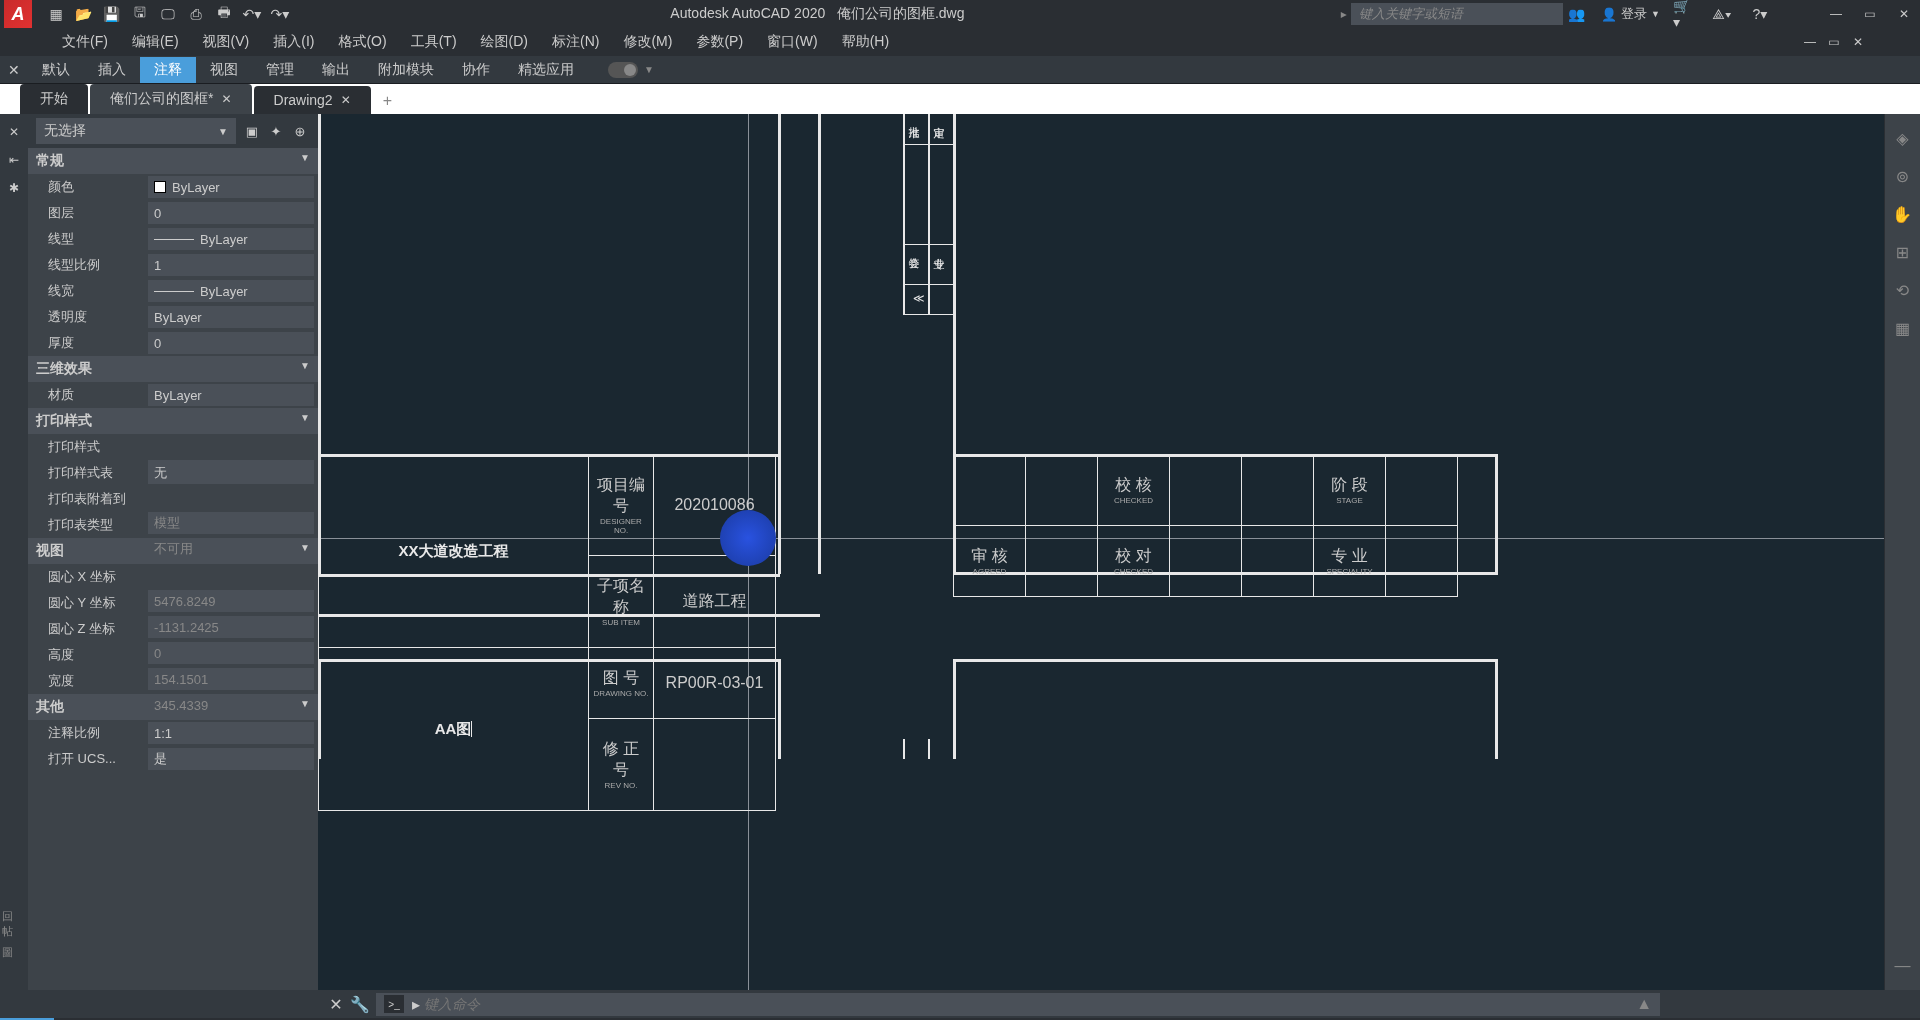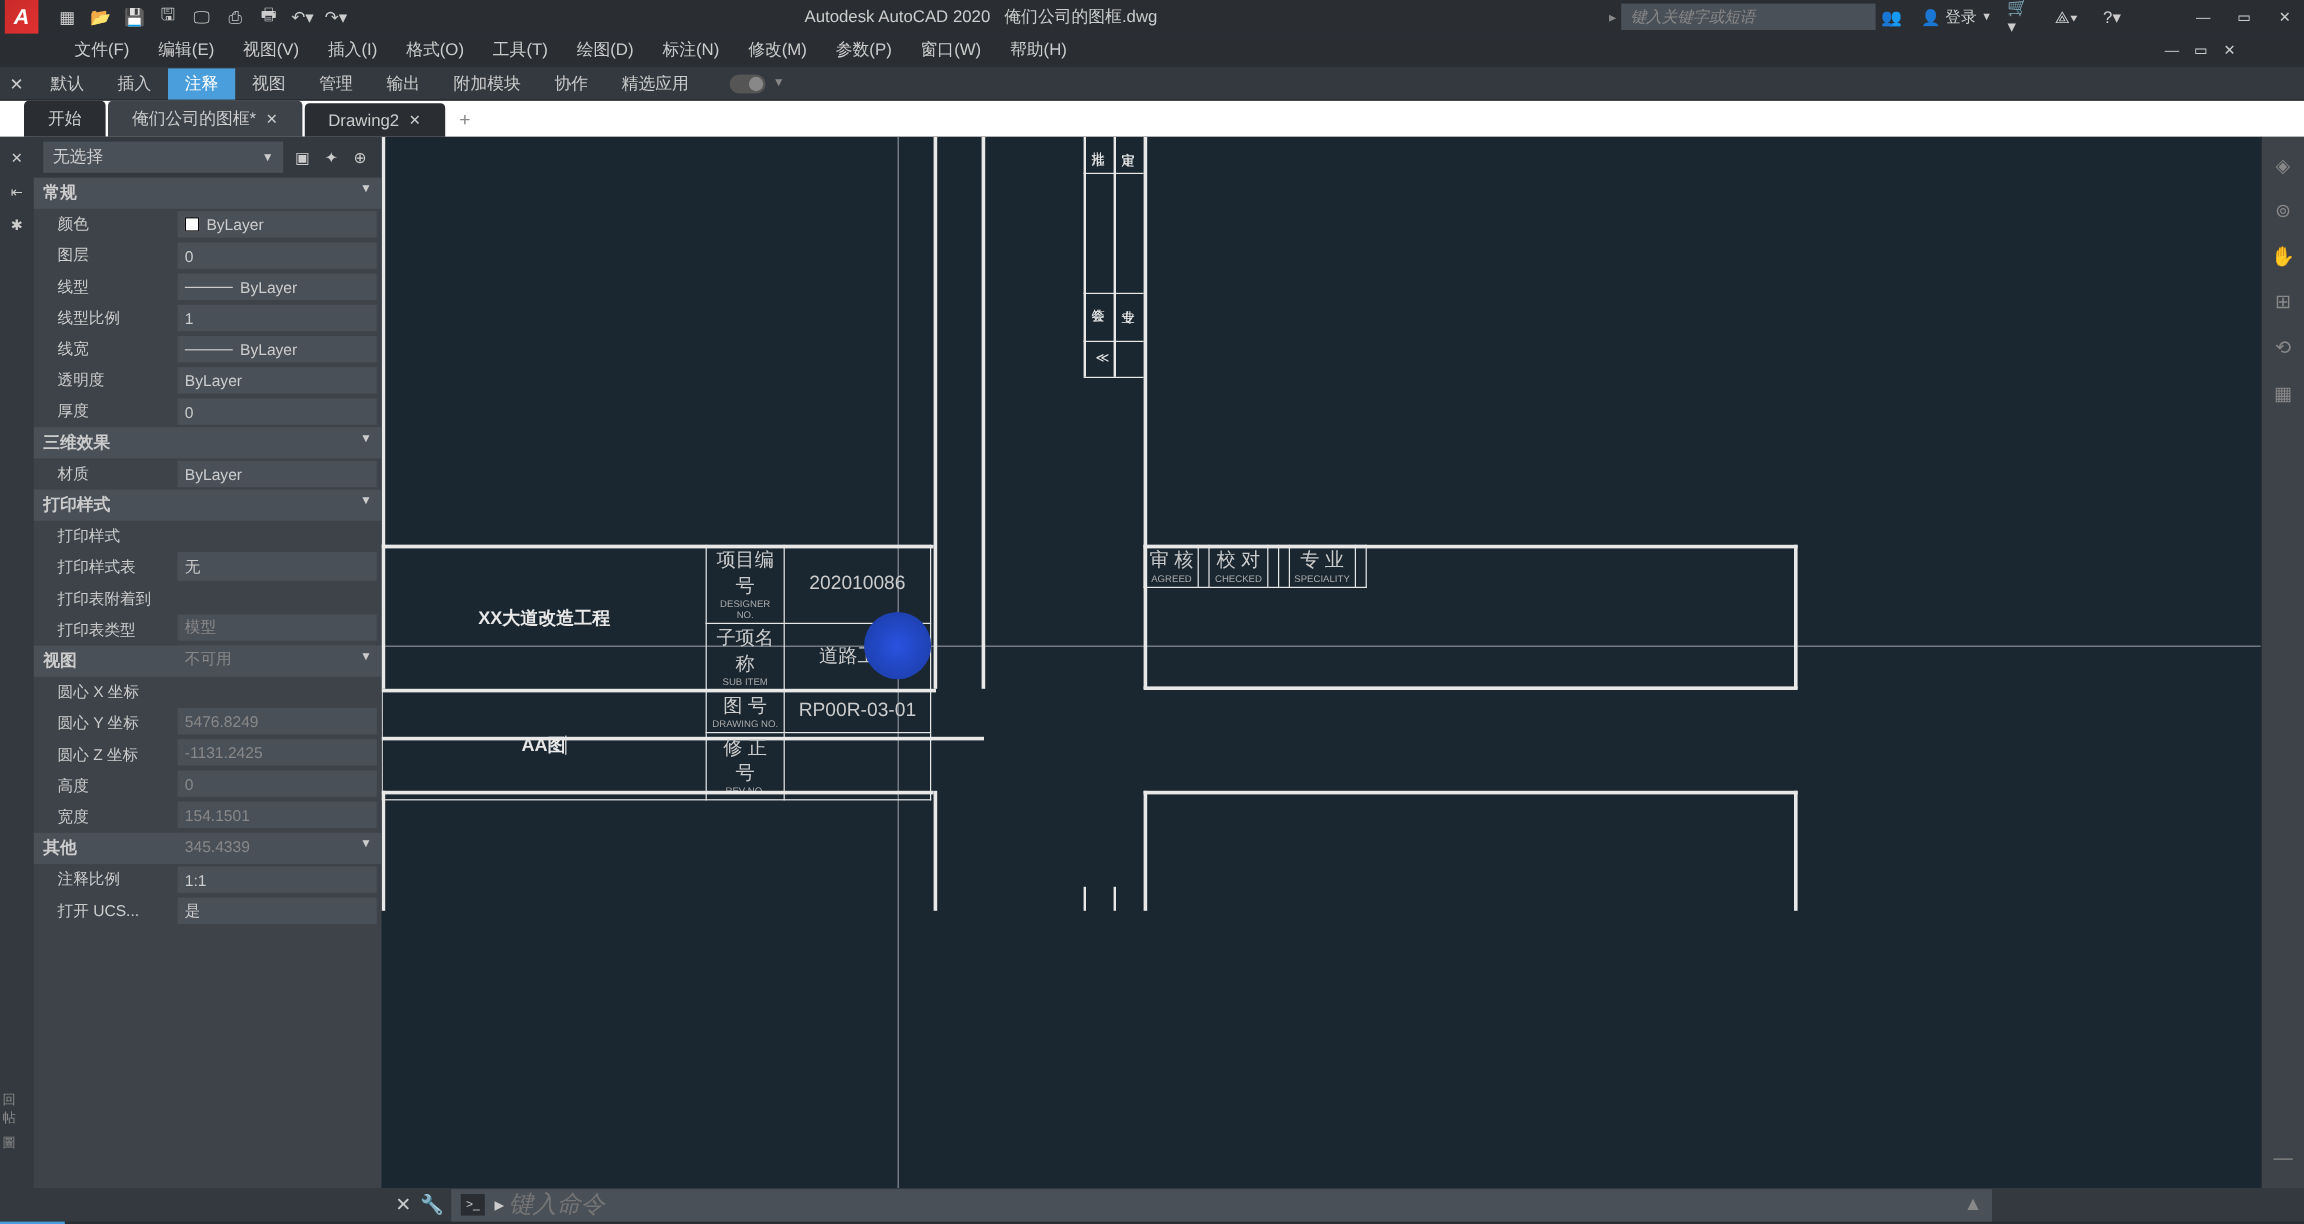--- a/index.html
+++ b/index.html
@@ -56,37 +56,37 @@
 .props-swatch { width: 12px; height: 12px; background: #fff; border: 1px solid #000; margin-right: 6px; }
 .props-line { border-top: 1px solid #ccc; width: 40px; margin-right: 6px; }
 
 
 .canvas { flex: 1; background: #1a2730; position: relative; overflow: hidden; }
 .canvas-line { position: absolute; background: #e8e8e8; }
 .crosshair-v { position: absolute; width: 1px; background: #8a9098; top: 0; bottom: 0; }
 .crosshair-h { position: absolute; height: 1px; background: #8a9098; left: 0; right: 0; }
 .cursor-box { position: absolute; width: 8px; height: 8px; border: 1px solid #8a9098; }
 .blue-circle { position: absolute; width: 56px; height: 56px; background: radial-gradient(circle, #2952e0 0%, #1a3aa0 100%); border-radius: 50%; }
-.dwg-cell { border: 1px solid #e8e8e8; text-align: center; padding: 2px 4px; }
+.dwg-cell { border: 1px solid #e8e8e8; text-align: center; padding: 20px 4px; }
 .dwg-cell-sub { font-size: 8px; display: block; color: #aaa; }
 .dwg-text { color: #e8e8e8; font-size: 15px; font-weight: bold; }
 .dwg-text-cursor { display: inline-block; width: 1px; height: 16px; background: #e8e8e8; vertical-align: middle; }
 
 
 .right-nav { width: 36px; background: #3d4349; display: flex; flex-direction: column; align-items: center; padding-top: 10px; gap: 10px; border-left: 1px solid #2a2e33; }
 .nav-icon { width: 28px; height: 28px; color: #888; cursor: pointer; display: flex; align-items: center; justify-content: center; font-size: 16px; }
 
 
 .command-area { height: 28px; display: flex; align-items: center; background: #33393f; }
 .cmd-handle { width: 320px; }
 .cmd-icons { display: flex; gap: 4px; padding: 0 6px; }
 .cmd-icon { width: 20px; height: 20px; cursor: pointer; color: #ccc; display: flex; align-items: center; justify-content: center; }
 .cmd-input-wrap { flex: 1; background: #4a5058; display: flex; align-items: center; padding: 2px 8px; margin-right: 260px; }
 .cmd-prompt { width: 20px; height: 18px; background: #2a2e33; margin-right: 8px; display: flex; align-items: center; justify-content: center; font-size: 10px; }
-.cmd-input { flex: 1; background: transparent; border: none; color: #888; font-size: 20px; font-style: italic; outline: none; }
+.cmd-input { flex: 1; background: transparent; border: none; color: #888; font-size: 14px; font-style: italic; outline: none; }
 .cmd-arrow { color: #888; cursor: pointer; }
 
 
 .status-bar { height: 30px; background: #2a2e33; display: flex; align-items: center; }
 .layout-tabs { display: flex; height: 100%; }
 .layout-tab { padding: 4px 14px; color: #ccc; font-size: 13px; cursor: pointer; display: flex; align-items: center; }
 .layout-tab.active { background: #4a9edb; color: #fff; }
 .layout-add { padding: 4px 10px; cursor: pointer; color: #888; }
 
 .props-left-icons { position: absolute; left: 2px; bottom: 60px; display:flex; flex-direction:column; gap:6px;}
@@ -386,20 +386,29 @@
             </tr>
       </tbody>
         </table>
     </div>
 
     <div class="blue-circle" style="left:402px; top:396px;"></div>
 
     <div style="position:absolute; left:635px; top:340px;">
       <table style="border-collapse:collapse;">
         <tbody>
+            <tr>
+          <td class="dwg-cell" style="width:72px; height:28px;"></td>
+              <td class="dwg-cell" style="width:72px;"></td>
+          <td class="dwg-cell" style="width:72px;"><span>校        核</span><span class="dwg-cell-sub">CHECKED</span></td>
+              <td class="dwg-cell" style="width:72px;"></td>
+              <td class="dwg-cell" style="width:72px;"></td>
+          <td class="dwg-cell" style="width:72px;"><span>阶        段</span><span class="dwg-cell-sub">STAGE</span></td>
+              <td class="dwg-cell" style="width:72px;"></td>
+        </tr>
         <tr>
           <td class="dwg-cell" style="height:28px;"><span>审        核</span><span class="dwg-cell-sub">AGREED</span></td>
               <td class="dwg-cell"></td>
           <td class="dwg-cell"><span>校        对</span><span class="dwg-cell-sub">CHECKED</span></td>
               <td class="dwg-cell"></td>
               <td class="dwg-cell"></td>
           <td class="dwg-cell"><span>专        业</span><span class="dwg-cell-sub">SPECIALITY</span></td>
               <td class="dwg-cell"></td>
         </tr>
       </tbody>

